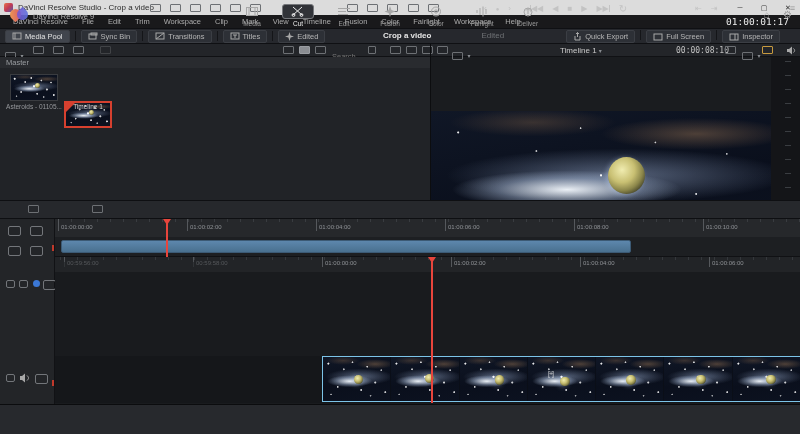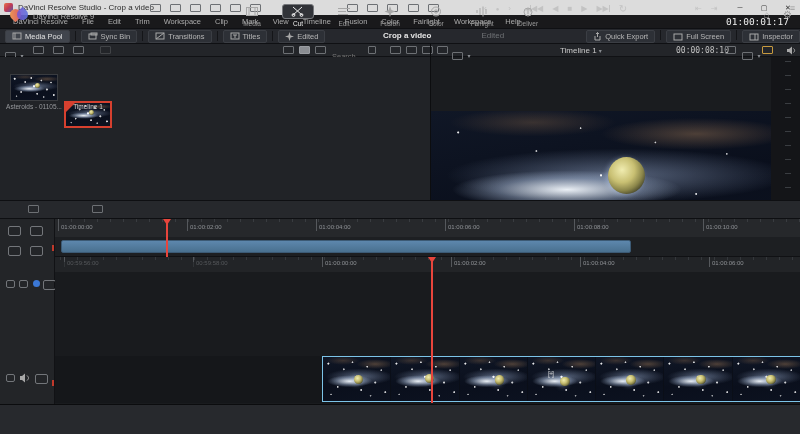--- a/index.html
+++ b/index.html
@@ -23,21 +23,21 @@
            border-top:1px solid #0f1013;border-bottom:1px solid #0f1013;box-sizing:border-box;
            display:flex;align-items:center;}
   .tbtn{height:11px;margin-left:5px;padding:0 6px;border:1px solid #3b3e44;border-radius:2px;
         background:#2d3036;font-size:7.5px;color:#b5b5b5;display:flex;align-items:center;gap:3px;white-space:nowrap;}
   .tbtn.active{background:#41454d;color:#e0e0e0;}
   .tsep{width:1px;height:10px;background:#141518;margin-left:5px;}
   .tico{display:inline-block;}
   #ptitle{position:absolute;left:383px;top:2px;font-size:8px;display:flex;gap:16px;align-items:center;}
   #ptitle b{color:#e6e6e6;font-weight:bold;}
   #ptitle i{color:#6f7276;font-style:normal;margin-left:34px;}
-  #tbright{position:absolute;right:0;top:1px;display:flex;justify-content:flex-end;}
+  #tbright{position:absolute;right:20px;top:1px;display:flex;justify-content:flex-end;}
   
   #panelbar{left:0;top:44px;width:800px;height:13px;background:#232529;
             border-bottom:1px solid #101114;box-sizing:border-box;}
   .pico{display:inline-block;width:11px;height:8px;border:1px solid #6d7074;border-radius:1px;
         vertical-align:middle;box-sizing:border-box;}
   .pico.sm{width:8px;height:8px;}
   .pico.active{background:#8a8d92;border-color:#9a9da2;}
   .chv{font-size:6px;color:#8a8d92;vertical-align:middle;}
   #searchbox{position:absolute;left:330px;top:1px;}
   #searchbox input{width:54px;background:transparent;border:none;outline:none;
@@ -282,20 +282,23 @@
       <span class="chv">▾</span>
     </span>
     <span class="pico amber ab" style="left:762px;top:2px;"></span>
     <svg class="ab" style="left:786px;top:2px;" width="10" height="9">
         <path class="fl" d="M1 3h2l3-2.5v8L3 6H1z"></path>
         <path class="st" d="M7.5 2.5c1.5 1.5 1.5 2.5 0 4"></path>
       </svg>
   </div>
 
   <div id="mediapool" class="ab"></div>
+  <div id="masterbar" class="ab">
+    <span>Master</span>
+  </div>
   <div class="card space ab" style="left:10px;top:74px;">
     <i class="planet"></i>
   </div>
   <span class="clabel ab" style="left:6px;top:103px;">Asteroids - 01105...</span>
   <div class="card sel space ab" style="left:64px;top:74px;">
     <i class="corner"></i>
     <i class="planet"></i>
   </div>
   <span class="clabel ab" style="left:60px;top:103px;color:#d6d6d6;">Timeline 1</span>
 

